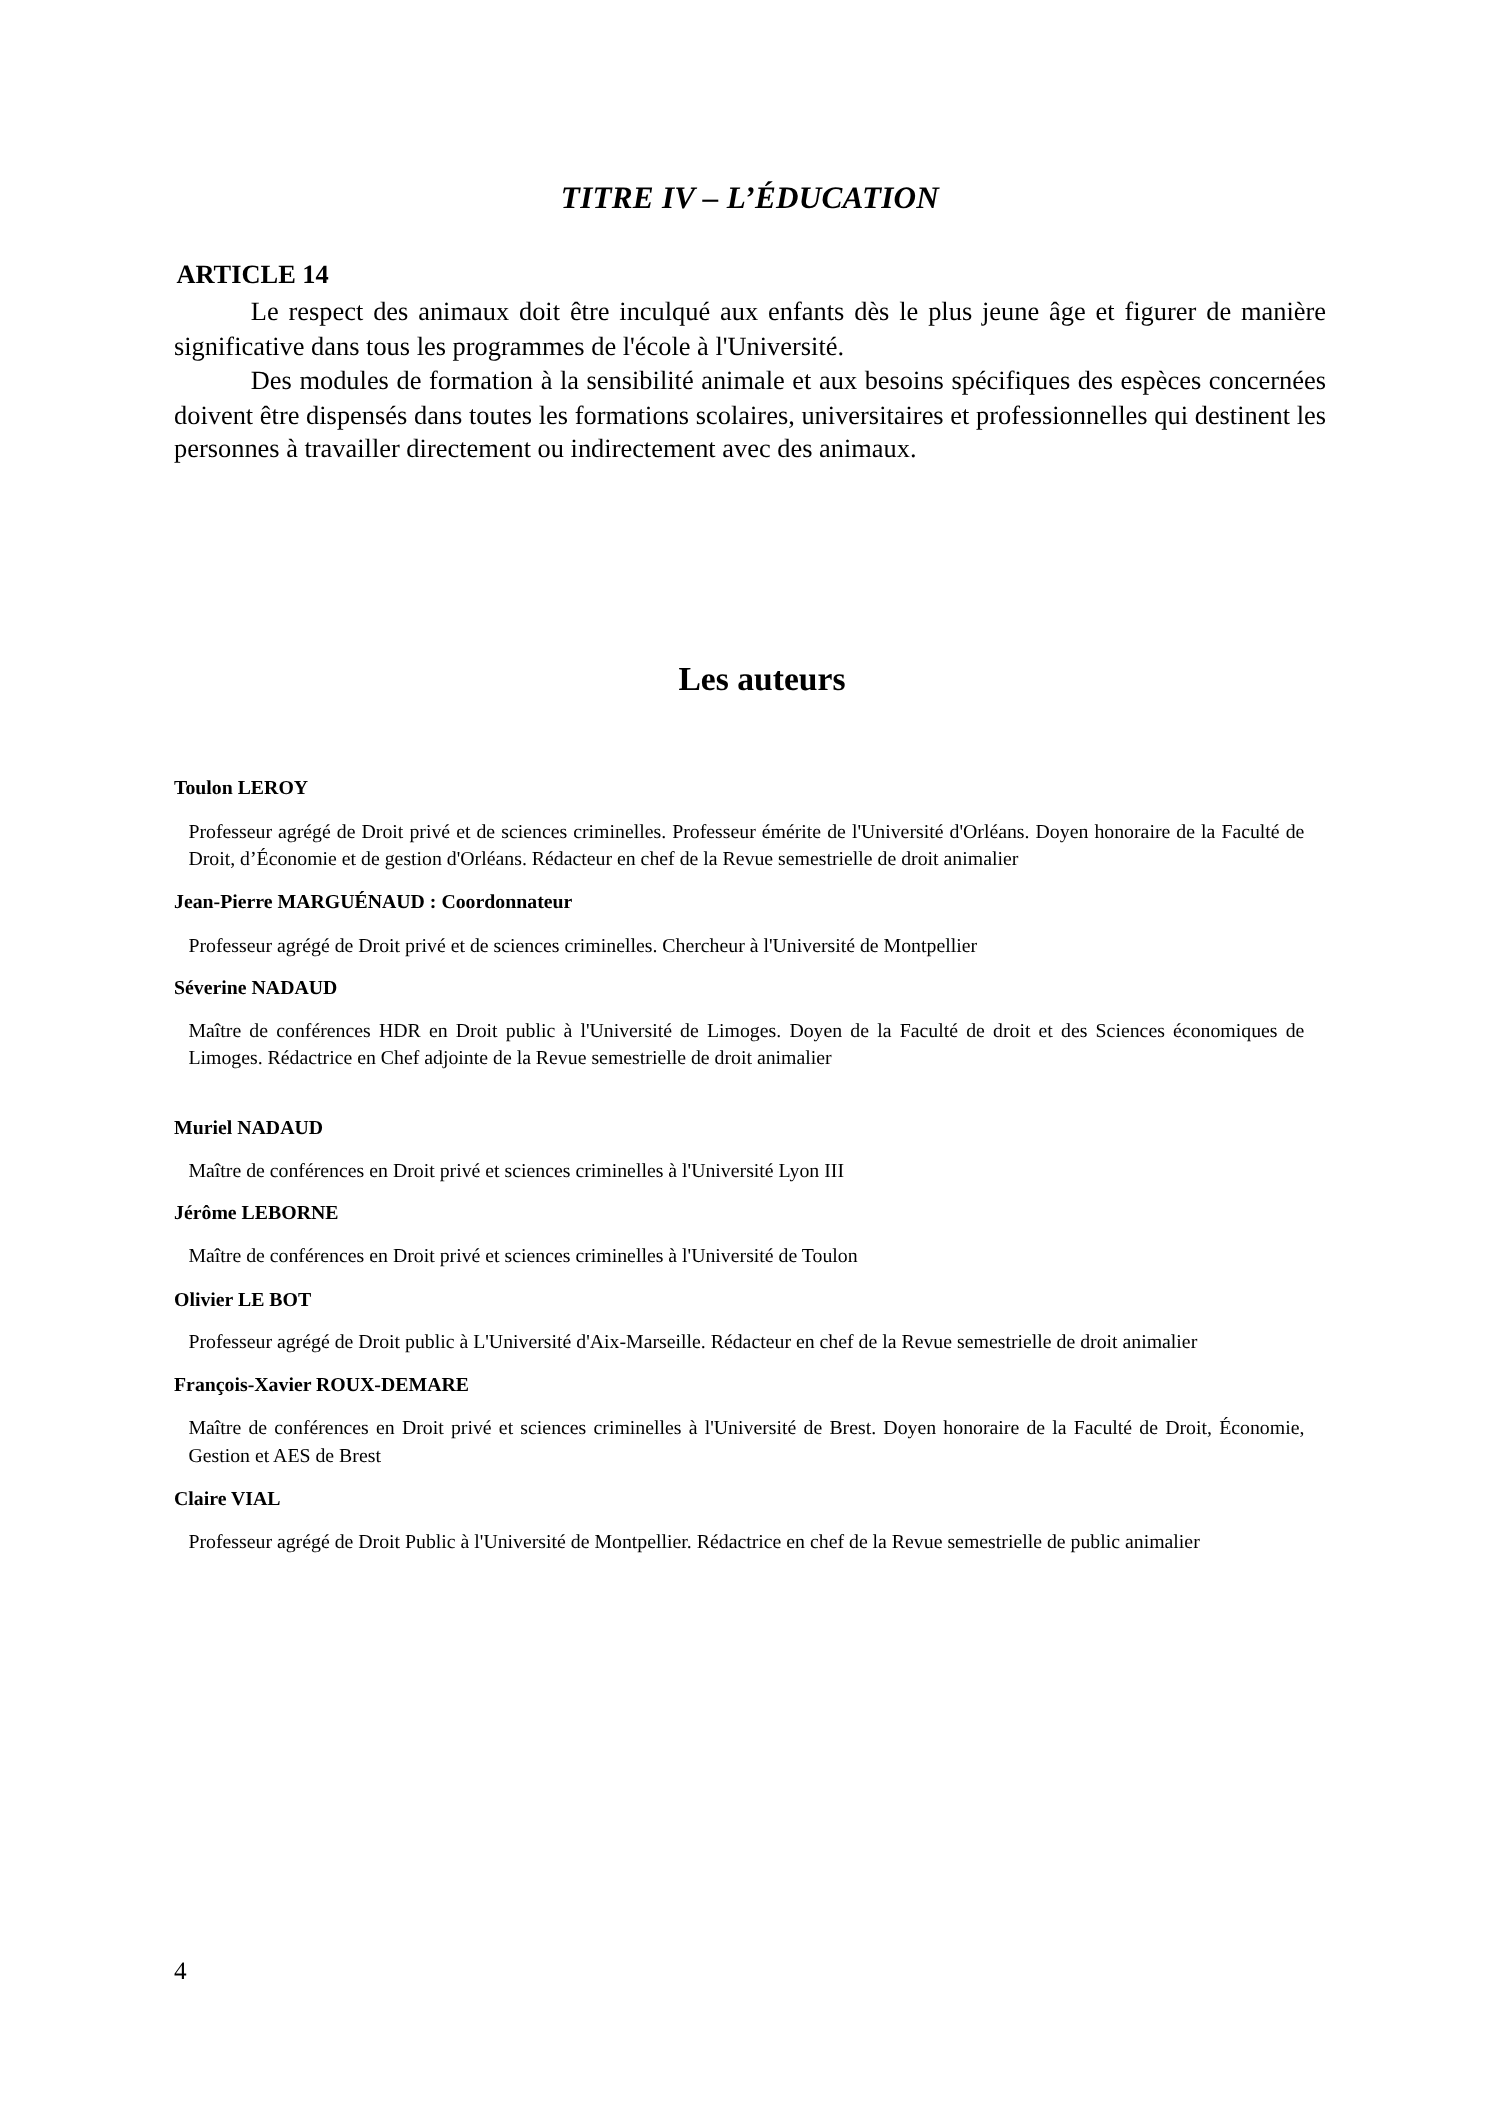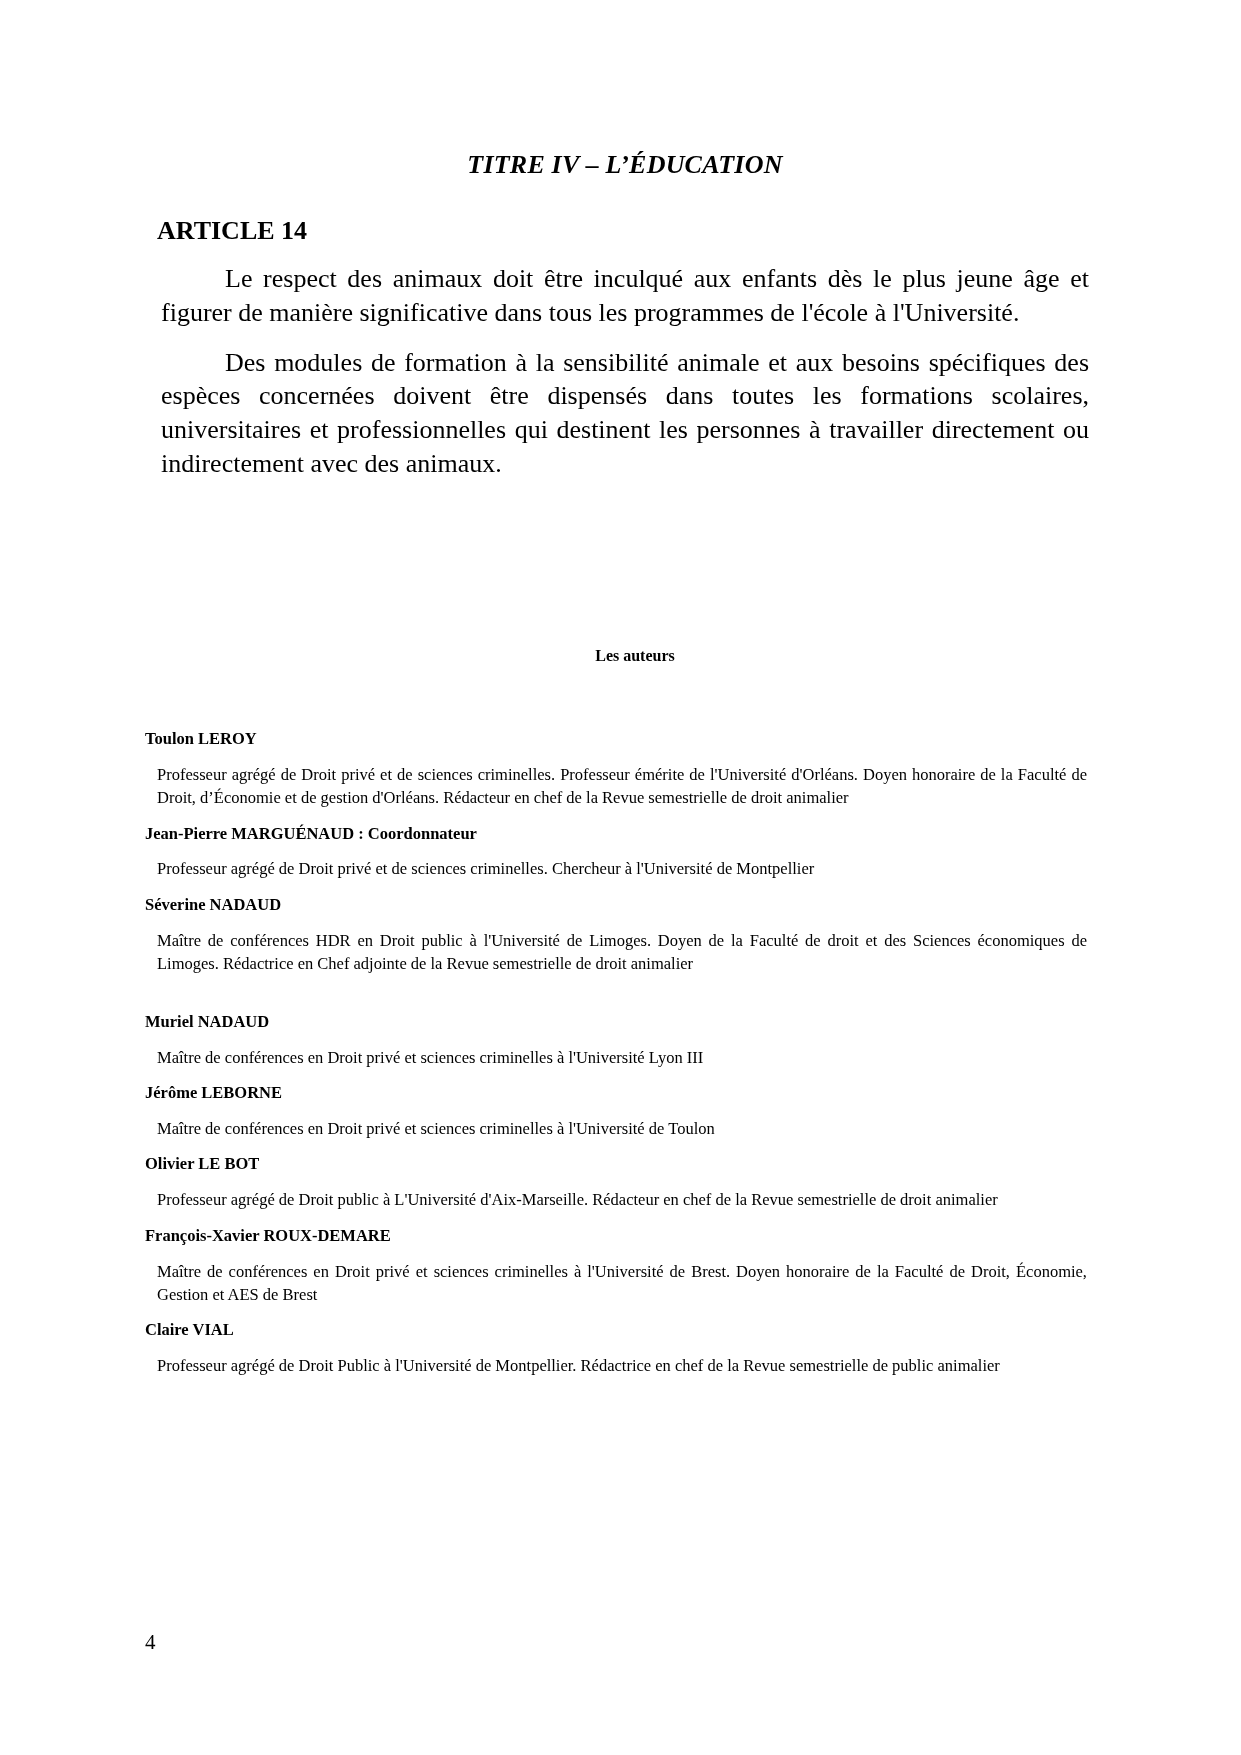--- a/index.html
+++ b/index.html
@@ -31,40 +31,40 @@
   }
   h1.doc-title {
     font-size: 26px;
     font-weight: bold;
     text-align: center;
     margin: 0 0 36px 0;
     letter-spacing: 0.2px;
     font-style: italic;
   }
   .article-heading {
-    font-size: 26px;
+    font-size: 22px;
     font-weight: bold;
-    margin: 0 0 4px 12px;
+    margin: 0 0 4px 2px;
   }
   p.body-par {
-    font-size: 26px;
+    font-size: 22px;
     line-height: 1.30;
     text-align: justify;
-    margin: 16px;
+    margin: 0;
     text-indent: 64px;
     hyphens: none;
   }
   .spacer-large {
     height: 150px;
   }
   h2.authors-title {
-    font-size: 16px;
+    font-size: 28px;
     font-weight: bold;
     text-align: center;
-    margin: 0;
+    margin: 12px;
     padding-left: 20px;
   }
   .authors-block {
     margin-top: 62px;
   }
   .author {
     margin: 0 0 0 0;
   }
   .author-name {
     font-size: 16.5px;

